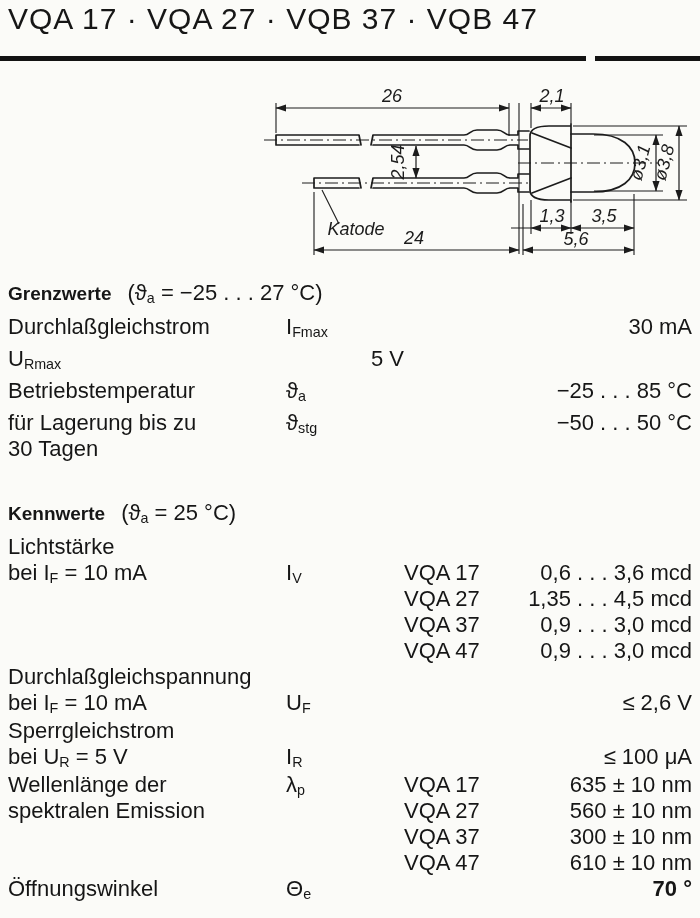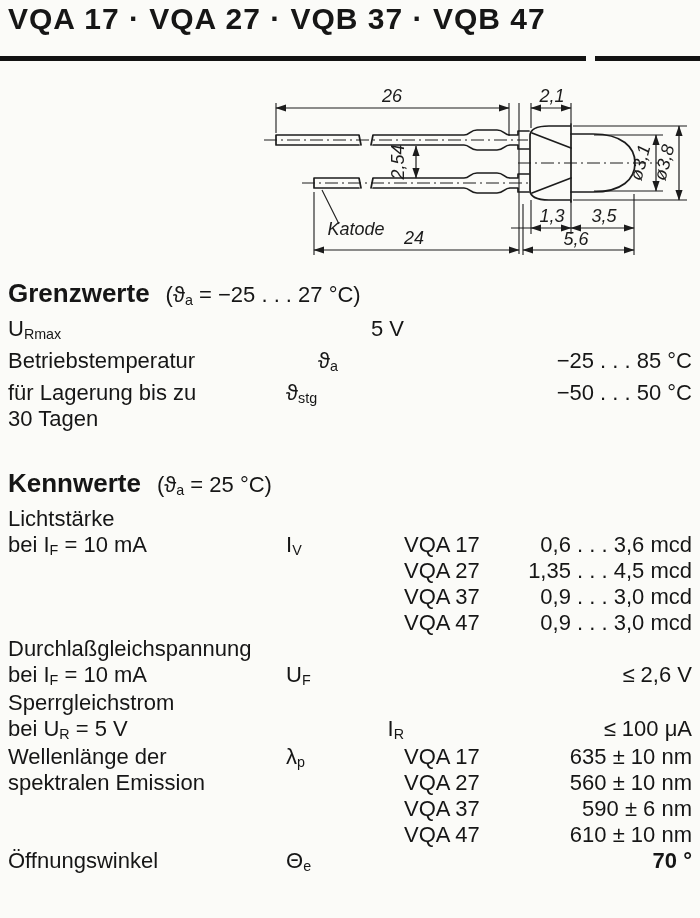--- a/index.html
+++ b/index.html
@@ -4,38 +4,38 @@
 <style>
   html,body{margin:0;padding:0;}
   body{
     width:700px;height:918px;position:relative;overflow:hidden;
     background:#fbfbf8;color:#161616;
     font-family:"Liberation Sans","DejaVu Sans",sans-serif;
     -webkit-font-smoothing:antialiased;
   }
   .page-title{
     position:absolute;left:8px;top:2px;
-    font-size:30px;font-weight:700;letter-spacing:1px;white-space:nowrap;
+    font-size:30px;font-weight:400;letter-spacing:1px;white-space:nowrap;
   }
   .title-rule{position:absolute;left:0;top:56px;width:700px;height:5px;display:flex;}
   .title-rule .seg1{width:586px;background:#131313;height:5px;}
   .title-rule .gap{width:9px;}
   .title-rule .seg2{flex:1;background:#131313;height:5px;}
   .drawing{position:absolute;left:256px;top:78px;}
   svg text{font-family:"Liberation Sans","DejaVu Sans",sans-serif;}
   .dtxt{font-size:18px;font-style:italic;fill:#1c1c1c;}
   .klbl{font-size:18px;font-style:italic;fill:#1c1c1c;}
   .part{stroke:#1c1c1c;stroke-width:1.7;fill:none;stroke-linejoin:round;stroke-linecap:round;}
   .thin{stroke:#1c1c1c;stroke-width:1.1;fill:none;}
   .dim{stroke:#1c1c1c;stroke-width:1.2;fill:none;}
   .cl{stroke:#1c1c1c;stroke-width:1;fill:none;stroke-dasharray:13 4 2 4;}
 
   #sections{position:absolute;left:8px;top:280px;width:684px;font-size:22px;line-height:26px;}
   .sec-head{margin-bottom:6px;}
-  .sec-title{font-weight:700;font-size:26px;}
+  .sec-title{font-weight:700;font-size:19px;}
   .sec-cond{margin-left:16px;}
   .row{display:grid;grid-template-columns:278px 118px 1fr;align-items:start;}
   .section-grenzwerte .row{margin-bottom:4px;}
   .section-kennwerte{margin-top:38px;}
   .val{text-align:right;}
   .val.bold{font-weight:700;}
   .variant{display:flex;justify-content:space-between;}
   .sub{font-size:0.65em;position:relative;top:0.18em;}
 </style>
 </head>
@@ -99,30 +99,39 @@
   <text class="dtxt" transform="translate(414,86) rotate(-75)" text-anchor="middle">ø3,8</text>
 
   <path class="thin" d="M83,146 L66,112"></path>
   <text class="klbl" x="100" y="157" text-anchor="middle">Katode</text>
 </svg>
 
 <main id="sections">
     <section class="spec-section section-grenzwerte">
       <div class="sec-head"><span class="sec-title">Grenzwerte</span><span class="sec-cond"><span>(ϑ</span><span class="sub">a</span><span> = −25 . . . 27 °C)</span></span></div>
       <div class="row">
+        <div class="c1">
+          <div class="lbl-line"><span>Durchlaßgleichstrom</span></div>
+        </div>
+        <div class="c2" style="margin-top: 0px;"><span>I</span><span class="sub">Fmax</span></div>
+        <div class="c3" style="margin-top: 0px;">
+          <div class="val">30 mA</div>
+        </div>
+      </div>
+      <div class="row">
         <div class="c2" style="margin-top: 0px;"><span>U</span><span class="sub">Rmax</span></div>
         <div class="c3" style="margin-top: 0px;">
           <div class="val">5 V</div>
         </div>
       </div>
       <div class="row">
         <div class="c1">
           <div class="lbl-line"><span>Betriebstemperatur</span></div>
         </div>
-        <div class="c2" style="margin-top: 0px; margin-left: 32px;"><span>ϑ</span><span class="sub">a</span></div>
+        <div class="c2" style="margin-top: 0px;"><span>ϑ</span><span class="sub">a</span></div>
         <div class="c3" style="margin-top: 0px;">
           <div class="val">−25 . . . 85 °C</div>
         </div>
       </div>
       <div class="row">
         <div class="c1">
           <div class="lbl-line"><span>für Lagerung bis zu</span></div>
           <div class="lbl-line"><span>30 Tagen</span></div>
         </div>
         <div class="c2" style="margin-top: 0px;"><span>ϑ</span><span class="sub">stg</span></div>
@@ -166,21 +175,21 @@
         <div class="c2" style="margin-top: 26px;"><span>U</span><span class="sub">F</span></div>
         <div class="c3" style="margin-top: 26px;">
           <div class="val">≤ 2,6 V</div>
         </div>
       </div>
       <div class="row">
         <div class="c1">
           <div class="lbl-line"><span>Sperrgleichstrom</span></div>
           <div class="lbl-line"><span>bei U</span><span class="sub">R</span><span> = 5 V</span></div>
         </div>
-        <div class="c2" style="margin-top: 26px; text-align: right;"><span>I</span><span class="sub">R</span></div>
+        <div class="c2" style="margin-top: 26px;"><span>I</span><span class="sub">R</span></div>
         <div class="c3" style="margin-top: 26px;">
           <div class="val">≤ 100 μA</div>
         </div>
       </div>
       <div class="row">
         <div class="c1">
           <div class="lbl-line"><span>Wellenlänge der</span></div>
           <div class="lbl-line"><span>spektralen Emission</span></div>
         </div>
         <div class="c2" style="margin-top: 0px;"><span>λ</span><span class="sub">p</span></div>
@@ -188,21 +197,21 @@
           <div class="variant">
             <span class="v-name">VQA 17</span>
             <span class="v-val">635 ± 10 nm</span>
           </div>
           <div class="variant">
             <span class="v-name">VQA 27</span>
             <span class="v-val">560 ± 10 nm</span>
           </div>
           <div class="variant">
             <span class="v-name">VQA 37</span>
-            <span class="v-val">590 ± 6 nm</span>
+            <span class="v-val">300 ± 10 nm</span>
           </div>
           <div class="variant">
             <span class="v-name">VQA 47</span>
             <span class="v-val">610 ± 10 nm</span>
           </div>
         </div>
       </div>
       <div class="row">
         <div class="c1">
           <div class="lbl-line"><span>Öffnungswinkel</span></div>

